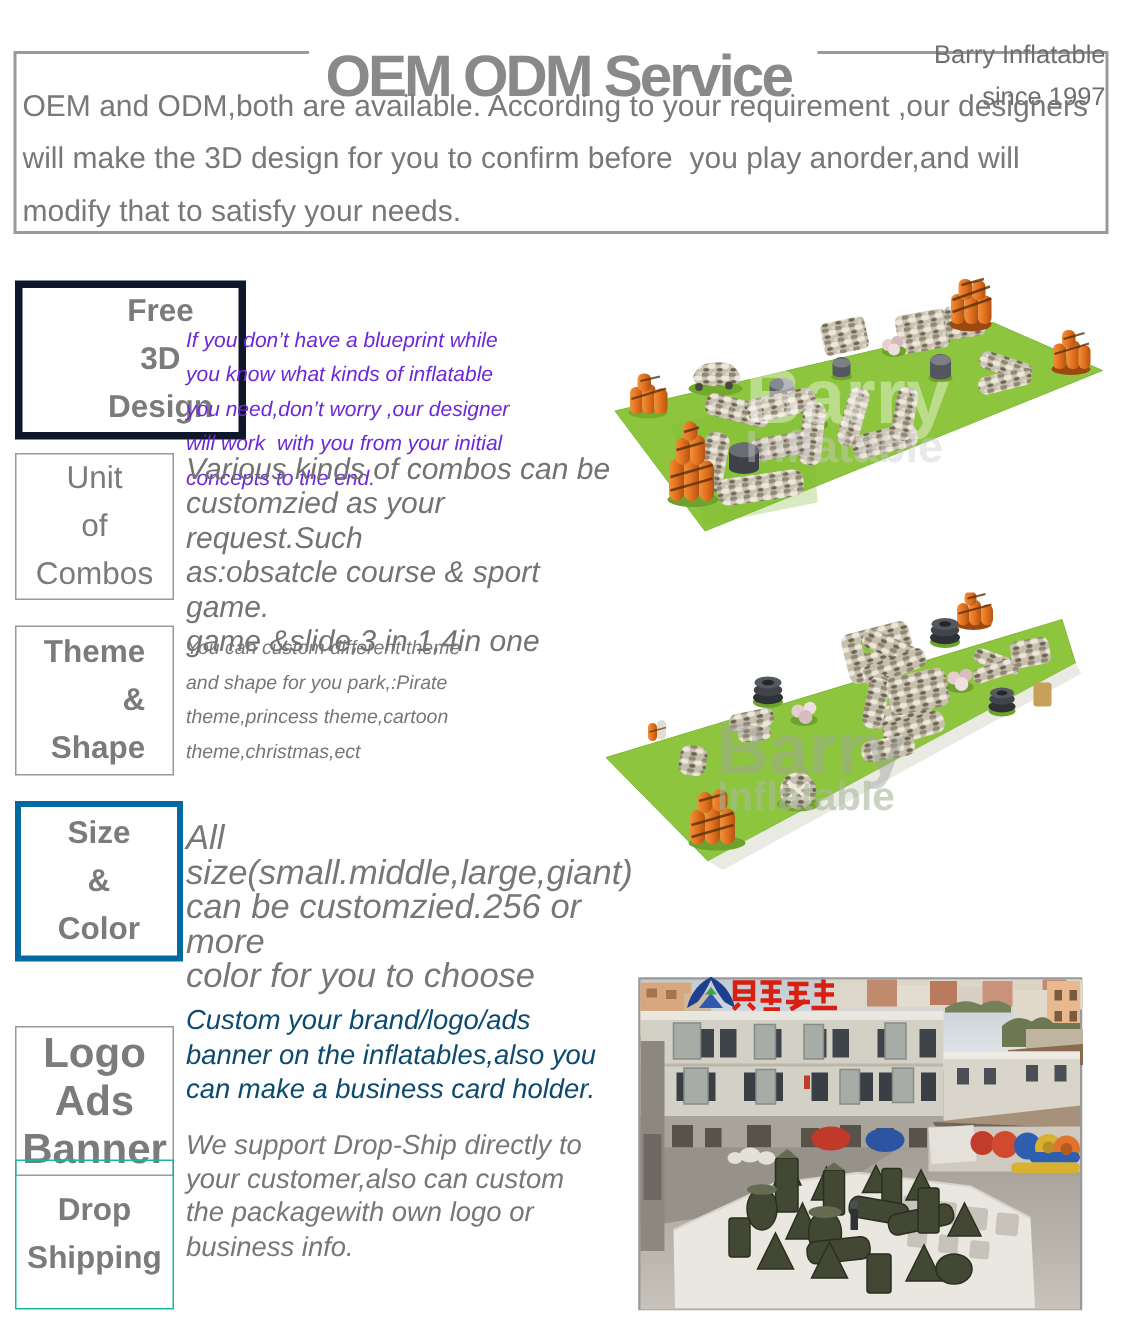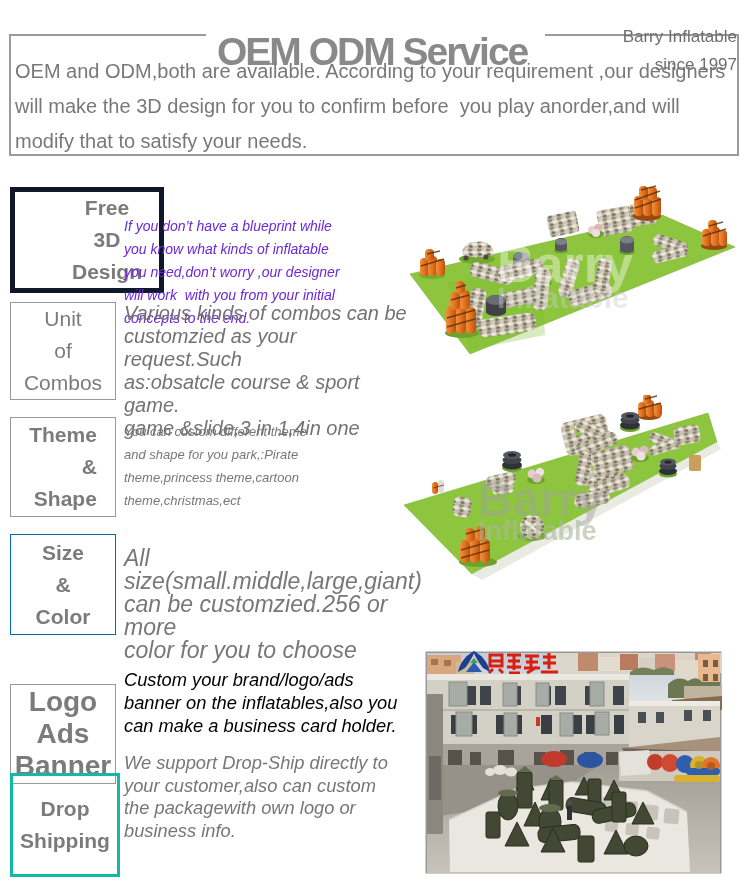--- a/index.html
+++ b/index.html
@@ -24,29 +24,29 @@
 <div class="abs" style="left:124px;top:185px;width:290px;font-size:14px;font-style:italic;color:#6d28d9;line-height:23px;margin-top:30px;">If you don’t have a blueprint while<br>you know what kinds of inflatable<br>you need,don’t worry ,our designer<br>will work&nbsp; with you from your initial<br>concepts to the end.</div>
 
 <div class="abs" style="left:10px;top:302px;width:104px;height:96px;border:1px solid #999;display:flex;align-items:center;justify-content:center;text-align:center;font-size:21px;font-weight:normal;color:#7b7b7b;line-height:32px;">Unit<br>of<br>Combos</div>
 
 <div class="abs" style="left:124px;top:302px;width:292px;font-size:20px;font-style:italic;color:#737373;line-height:23px;">Various kinds of combos can be<br>customzied as your request.Such<br>as:obsatcle course &amp; sport game.<br>game &amp;slide,3 in 1,4in one</div>
 
 <div class="abs" style="left:10px;top:417px;width:104px;height:98px;border:1px solid #999;display:flex;align-items:center;justify-content:center;text-align:right;font-size:21px;font-weight:bold;color:#7b7b7b;line-height:32px;">Theme<br>&amp;<br>Shape</div>
 
 <div class="abs" style="left:124px;top:420px;width:292px;font-size:13px;font-style:italic;color:#777;line-height:23px;">You can custom different theme<br>and shape for you park,:Pirate<br>theme,princess theme,cartoon<br>theme,christmas,ect</div>
 
-<div class="abs" style="left:10px;top:534px;width:104px;height:99px;border:1px solid #0369a1;display:flex;align-items:center;justify-content:center;text-align:center;font-size:21px;font-weight:bold;color:#7b7b7b;line-height:32px;">Size<br>&amp;<br>Color</div>
+<div class="abs" style="left:10px;top:534px;width:104px;height:99px;border:4px solid #0369a1;display:flex;align-items:center;justify-content:center;text-align:center;font-size:21px;font-weight:bold;color:#7b7b7b;line-height:32px;">Size<br>&amp;<br>Color</div>
 
 <div class="abs" style="left:124px;top:547px;width:292px;font-size:23px;font-style:italic;color:#777;line-height:23px;">All size(small.middle,large,giant)<br>can be customzied.256 or more<br>color for you to choose</div>
 
 <div class="abs" style="left:10px;top:652px;width:104px;height:98px;border:1px solid #999;display:flex;align-items:center;justify-content:center;text-align:center;font-size:28px;font-weight:bold;color:#7b7b7b;line-height:32px;margin-top:32px;">Logo<br>Ads<br>Banner</div>
 
-<div class="abs" style="left:124px;top:668px;width:292px;font-size:18.3px;font-style:italic;color:#000000;line-height:23px;">Custom your brand/logo/ads<br>banner on the inflatables,also you<br>can make a business card holder.</div>
-
-<div class="abs" style="left:10px;top:773px;width:104px;height:98px;border:3px solid #14b8a6;display:flex;align-items:center;justify-content:center;text-align:center;font-size:21px;font-weight:bold;color:#7b7b7b;line-height:32px;">Drop<br>Shipping</div>
+<div class="abs" style="left:124px;top:668px;width:292px;font-size:18.3px;font-style:italic;color:#0c4a6e;line-height:23px;">Custom your brand/logo/ads<br>banner on the inflatables,also you<br>can make a business card holder.</div>
+
+<div class="abs" style="left:10px;top:773px;width:104px;height:98px;border:1px solid #14b8a6;display:flex;align-items:center;justify-content:center;text-align:center;font-size:21px;font-weight:bold;color:#7b7b7b;line-height:32px;">Drop<br>Shipping</div>
 
 <div class="abs" style="left:124px;top:752px;width:292px;font-size:18.3px;font-style:italic;color:#777;line-height:22.5px;">We support Drop-Ship directly to<br>your customer,also can custom<br>the packagewith own logo or<br>business info.</div>
 
 <svg class="abs" style="left:400px;top:180px;" width="350" height="200" viewBox="400 180 350 200">
 <defs>
 <pattern id="camo" width="9" height="8" patternUnits="userSpaceOnUse">
 <rect width="9" height="8" fill="#c9c2b2"></rect>
 <ellipse cx="2" cy="1.8" rx="2.6" ry="1.4" fill="#908872"></ellipse>
 <ellipse cx="6.5" cy="4.2" rx="2.9" ry="1.8" fill="#ece7da"></ellipse>
 <ellipse cx="2.8" cy="6.5" rx="2" ry="1.2" fill="#6e6756"></ellipse>

